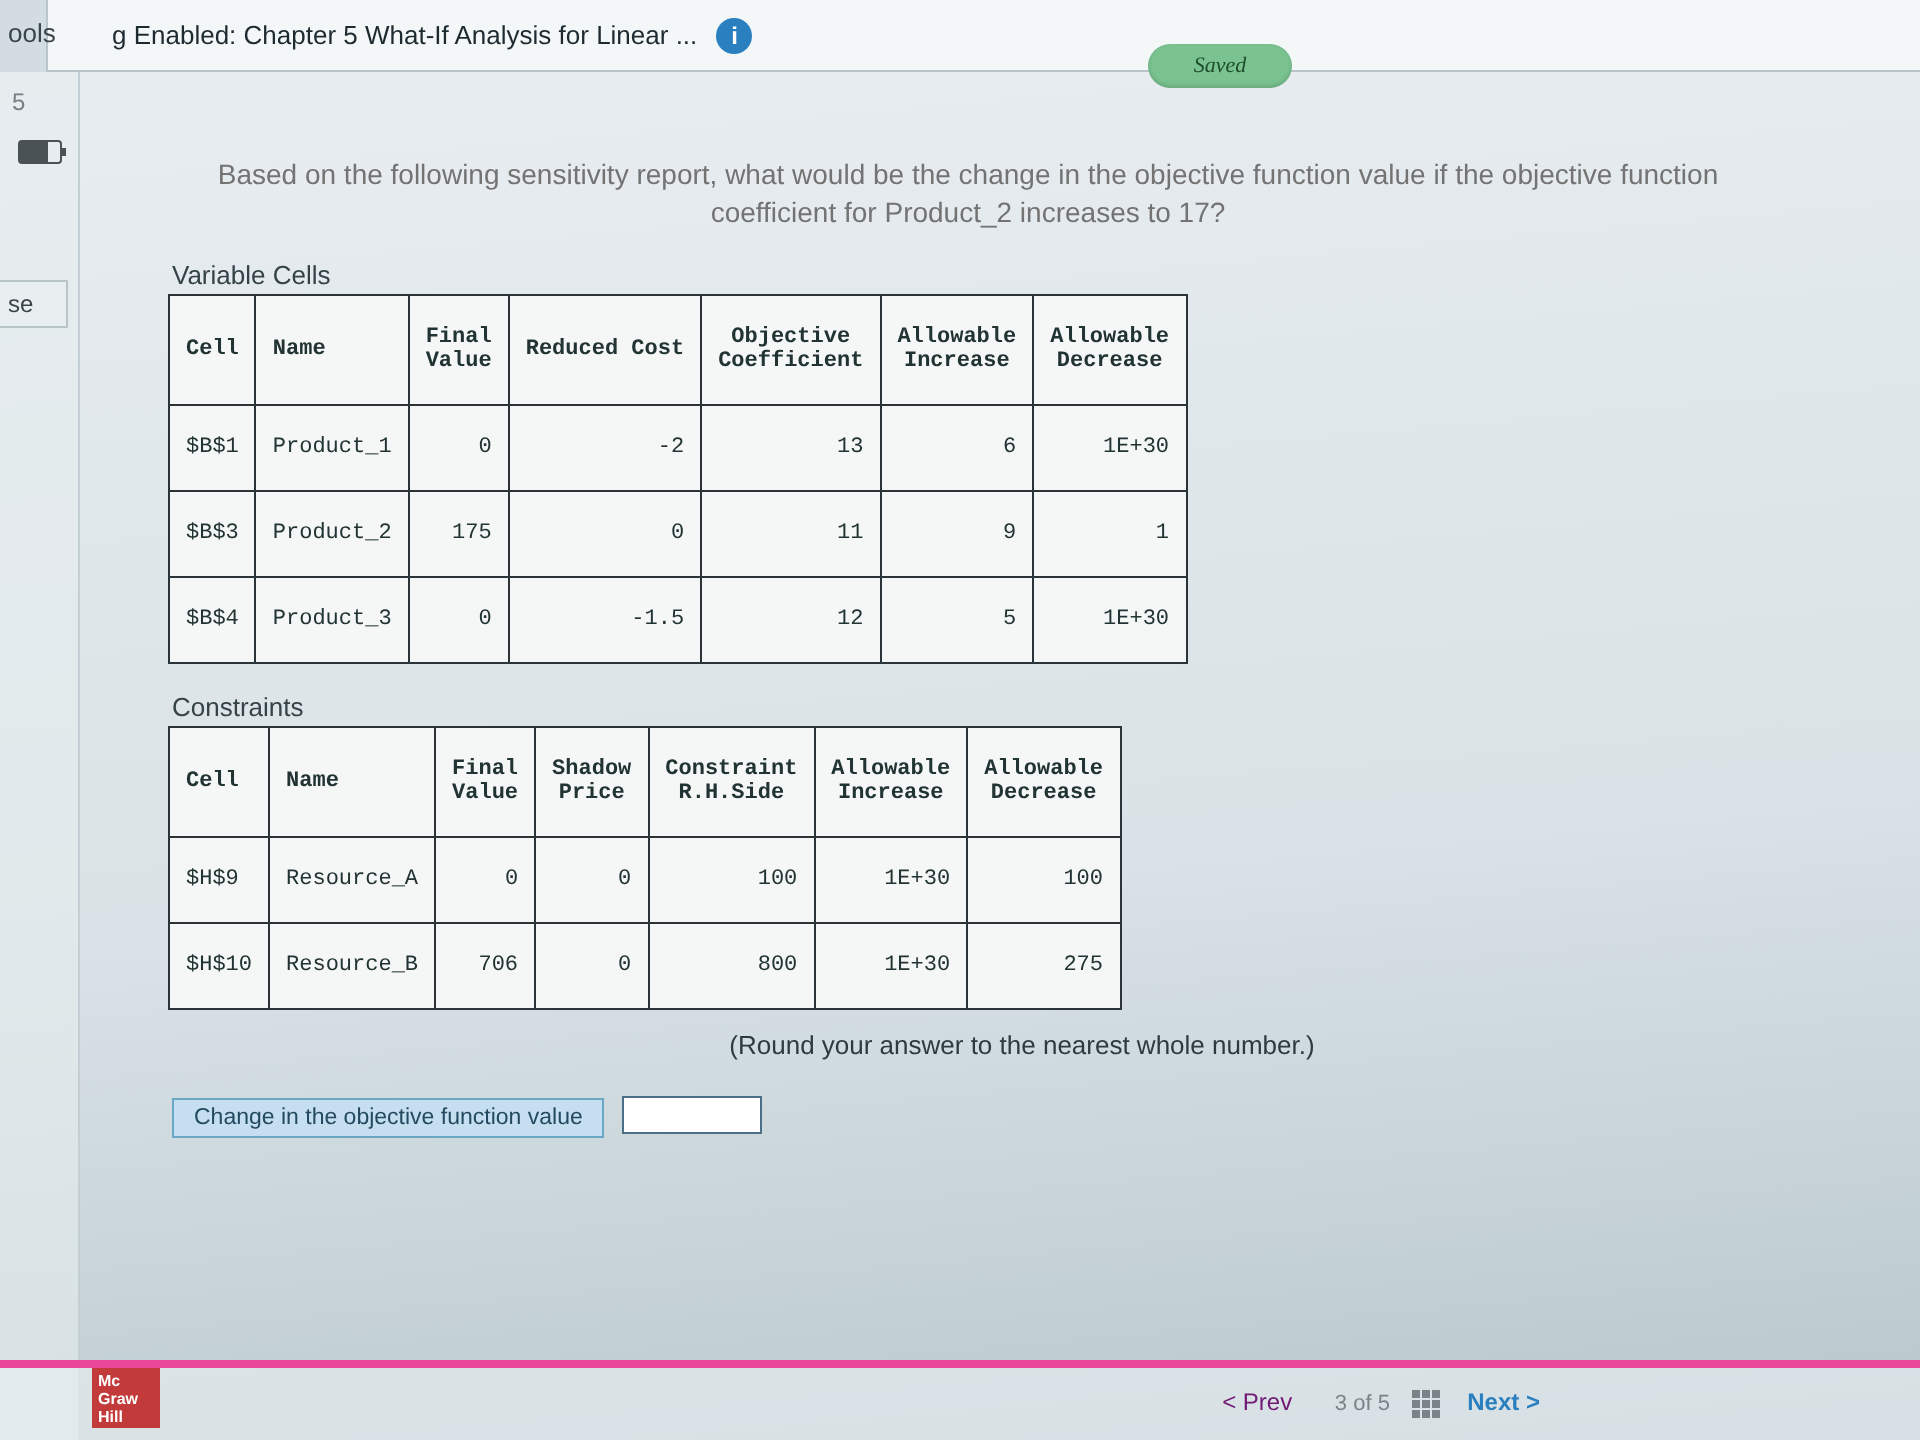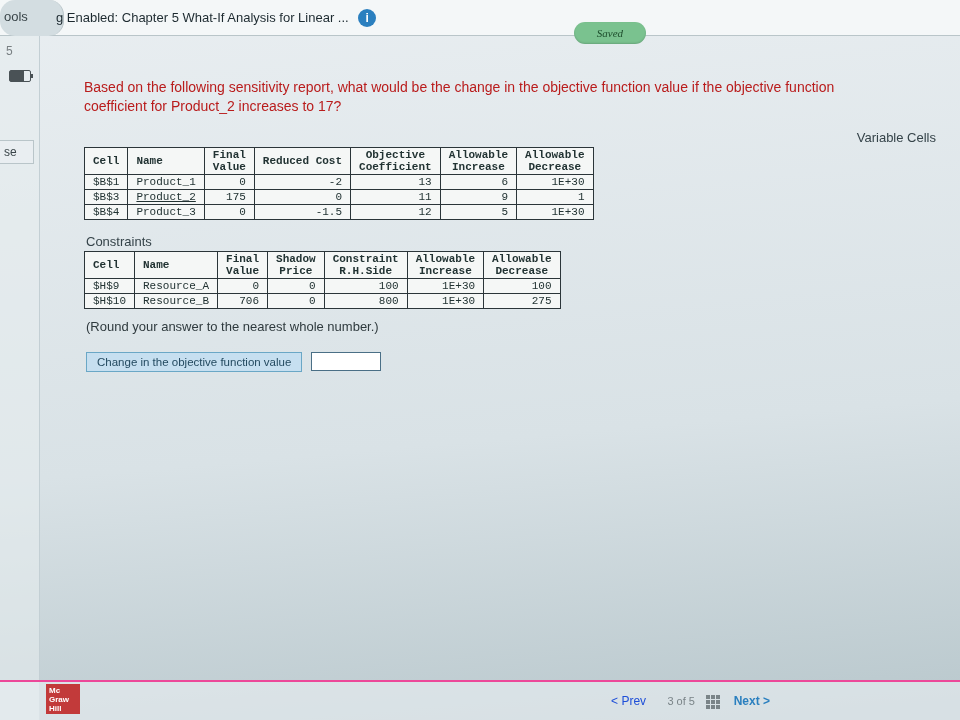--- a/index.html
+++ b/index.html
@@ -2,62 +2,62 @@
 <html><head>
 <meta charset="utf-8">
 <style>
   * { box-sizing: border-box; }
   html, body { margin:0; padding:0; width:960px; height:720px; overflow:hidden;
     font-family: Arial, Helvetica, sans-serif;
     background: linear-gradient(175deg,#e9eef1 0%, #d9e2e6 60%, #b8c7cc 100%);
     color:#303a3e; }
   .topbar { position:absolute; left:0; top:0; right:0; height:36px;
     background:#f4f7f8; border-bottom:1px solid #b9c5c9; }
-  .tab-tools { position:absolute; left:0; top:0; width:64px; height:36px;
+  .tab-tools { position:absolute; left:0; top:0; width:24px; height:36px;
     background:#d3dde1; border-right:1px solid #b9c5c9; font-size:13px;
-    color:#3a4549; padding:9px 4px 0;border-radius:15px; }
+    color:#3a4549; padding:9px 4px 0; }
   .assign-title { position:absolute; left:56px; top:9px; font-size:13px; color:#1d2a30; }
   .info-icon { display:inline-flex; width:18px; height:18px; border-radius:50%;
     background:#2a7fbf; color:#fff; align-items:center; justify-content:center;
     font-size:12px; font-weight:bold; margin-left:6px; }
   .saved-badge { position:absolute; left:574px; top:22px; width:72px; height:22px;
     border-radius:11px; background:#7ac28f; color:#1d4d2c; font-size:11px;
     font-style:italic; display:flex; align-items:center; justify-content:center;
     box-shadow:inset 0 -1px 2px rgba(0,0,0,.15);font-family:Liberation Serif, serif; }
   .left-rail { position:absolute; left:0; top:36px; width:40px; bottom:0;
     background:rgba(230,236,239,.6); border-right:1px solid #c3cfd4; }
   .rail-num { margin:8px 0 0 6px; color:#787f82; font-size:12px; }
   .battery { margin:12px auto 0; width:22px; height:12px; border:1px solid #4a5256;
     border-radius:2px; position:relative; }
   .battery::after { content:""; position:absolute; right:-3px; top:3px; width:2px; height:4px; background:#4a5256; }
   .battery-fill { width:70%; height:100%; background:#4a5256; }
   .tab-se { position:absolute; left:0; top:140px; width:34px; height:24px;
     background:#e9eef1; border:1px solid #b9c5c9; border-left:none;
     font-size:12px; color:#3a4549; padding:4px 2px 0 4px; }
   .content { position:absolute; left:84px; top:78px; right:24px; }
-  .question { color:#b91c1c; font-size:14px; max-width:800px; line-height:1.35; }
+  .question { color:#737373; font-size:14px; max-width:800px; line-height:1.35;text-align:center; }
   .section-h { font-size:13px; color:#354349; margin:14px 0 2px 2px; }
   table.data { border-collapse:collapse; background:#f5f7f6; font-family:"Courier New",monospace;
     font-size:11px; color:#233; }
-  table.data th, table.data td { border:1px solid #2b3539; padding:1px 8px; text-align:right; }
+  table.data th, table.data td { border:1px solid #2b3539; padding:15px 8px; text-align:right; }
   table.data th { font-weight:bold; text-align:center; white-space:pre; }
   table.data td.l, table.data th.l { text-align:left; }
   .note { font-size:13px; color:#2f3a3e; margin:10px 0 0 2px; }
   .answer-row { margin:18px 0 0 2px; }
   .answer-label { display:inline-block; background:#c6dff0; border:1px solid #6aa7c6;
     color:#244a60; font-size:11.5px; padding:3px 10px; }
   .answer-input { display:inline-block; width:70px; height:19px; border:1px solid #4a6f86;
     background:#fff; vertical-align:middle; margin-left:4px; }
   .footer { position:absolute; left:0; right:0; bottom:0; height:40px;
-    background:rgba(235,240,243,.6); border-top:2px solid #ec4899; }
+    background:rgba(235,240,243,.6); border-top:4px solid #ec4899; }
   .mh-logo { position:absolute; left:46px; bottom:6px; width:34px; height:30px;
     background:#c23a3a; color:#fff; font-size:8px; line-height:9px; padding:2px 3px;
     font-weight:bold; }
   .nav-group { position:absolute; right:180px; bottom:8px; font-size:12px; color:#4d8aaa; }
-  .nav-btn { display:inline-block; padding:4px 10px; color:#1d4ed8; }
+  .nav-btn { display:inline-block; padding:4px 10px; color:#701a75; }
   .nav-btn.active { color:#2a7fbf; font-weight:bold; }
   .page-ind { color:#7a8488; margin:0 8px; font-size:11px; }
   .grid-icon { display:inline-block; width:14px; height:14px; vertical-align:middle;
     background:
       linear-gradient(#7a8488,#7a8488) 0 0/4px 4px no-repeat,
       linear-gradient(#7a8488,#7a8488) 5px 0/4px 4px no-repeat,
       linear-gradient(#7a8488,#7a8488) 10px 0/4px 4px no-repeat,
       linear-gradient(#7a8488,#7a8488) 0 5px/4px 4px no-repeat,
       linear-gradient(#7a8488,#7a8488) 5px 5px/4px 4px no-repeat,
       linear-gradient(#7a8488,#7a8488) 10px 5px/4px 4px no-repeat,
@@ -81,21 +81,21 @@
   <div class="rail-num" style="white-space: pre-line;">5</div>
   <div class="battery">
       <div class="battery-fill"></div>
     </div>
 </div>
 <div class="tab-se" style="white-space: pre-line;">se</div>
 
 <div class="content">
   <div class="question" style="white-space: pre-line;">Based on the following sensitivity report, what would be the change in the objective function value if the objective function coefficient for Product_2 increases to 17?</div>
 
-  <div class="section-h" style="white-space: pre-line; text-align: right;">Variable Cells</div>
+  <div class="section-h" style="white-space: pre-line;">Variable Cells</div>
   <table class="data">
     <tbody>
         <tr>
       <th class="l" style="white-space: pre-line;">Cell</th>
       <th class="l" style="white-space: pre-line;">Name</th>
       <th style="white-space: pre-line;">Final
 Value</th>
       <th style="white-space: pre-line;">Reduced Cost</th>
       <th style="white-space: pre-line;">Objective
 Coefficient</th>
@@ -108,21 +108,21 @@
       <td class="l" style="white-space: pre-line;">$B$1</td>
       <td class="l" style="white-space: pre-line;">Product_1</td>
       <td style="white-space: pre-line;">0</td>
       <td style="white-space: pre-line;">-2</td>
       <td style="white-space: pre-line;">13</td>
       <td style="white-space: pre-line;">6</td>
       <td style="white-space: pre-line;">1E+30</td>
     </tr>
     <tr>
       <td class="l" style="white-space: pre-line;">$B$3</td>
-      <td class="l" style="white-space: pre-line; text-decoration: underline;">Product_2</td>
+      <td class="l" style="white-space: pre-line;">Product_2</td>
       <td style="white-space: pre-line;">175</td>
       <td style="white-space: pre-line;">0</td>
       <td style="white-space: pre-line;">11</td>
       <td style="white-space: pre-line;">9</td>
       <td style="white-space: pre-line;">1</td>
     </tr>
     <tr>
       <td class="l" style="white-space: pre-line;">$B$4</td>
       <td class="l" style="white-space: pre-line;">Product_3</td>
       <td style="white-space: pre-line;">0</td>
@@ -165,21 +165,21 @@
       <td class="l" style="white-space: pre-line;">Resource_B</td>
       <td style="white-space: pre-line;">706</td>
       <td style="white-space: pre-line;">0</td>
       <td style="white-space: pre-line;">800</td>
       <td style="white-space: pre-line;">1E+30</td>
       <td style="white-space: pre-line;">275</td>
     </tr>
   </tbody>
     </table>
 
-  <div class="note" style="white-space: pre-line;">(Round your answer to the nearest whole number.)</div>
+  <div class="note" style="white-space: pre-line; text-align: center;">(Round your answer to the nearest whole number.)</div>
 
   <div class="answer-row">
     <span class="answer-label" style="white-space: pre-line;">Change in the objective function value</span>
     <span class="answer-input"></span>
   </div>
 </div>
 
 <div class="footer">
   <div class="mh-logo" style="white-space: pre-line;">Mc
 Graw

